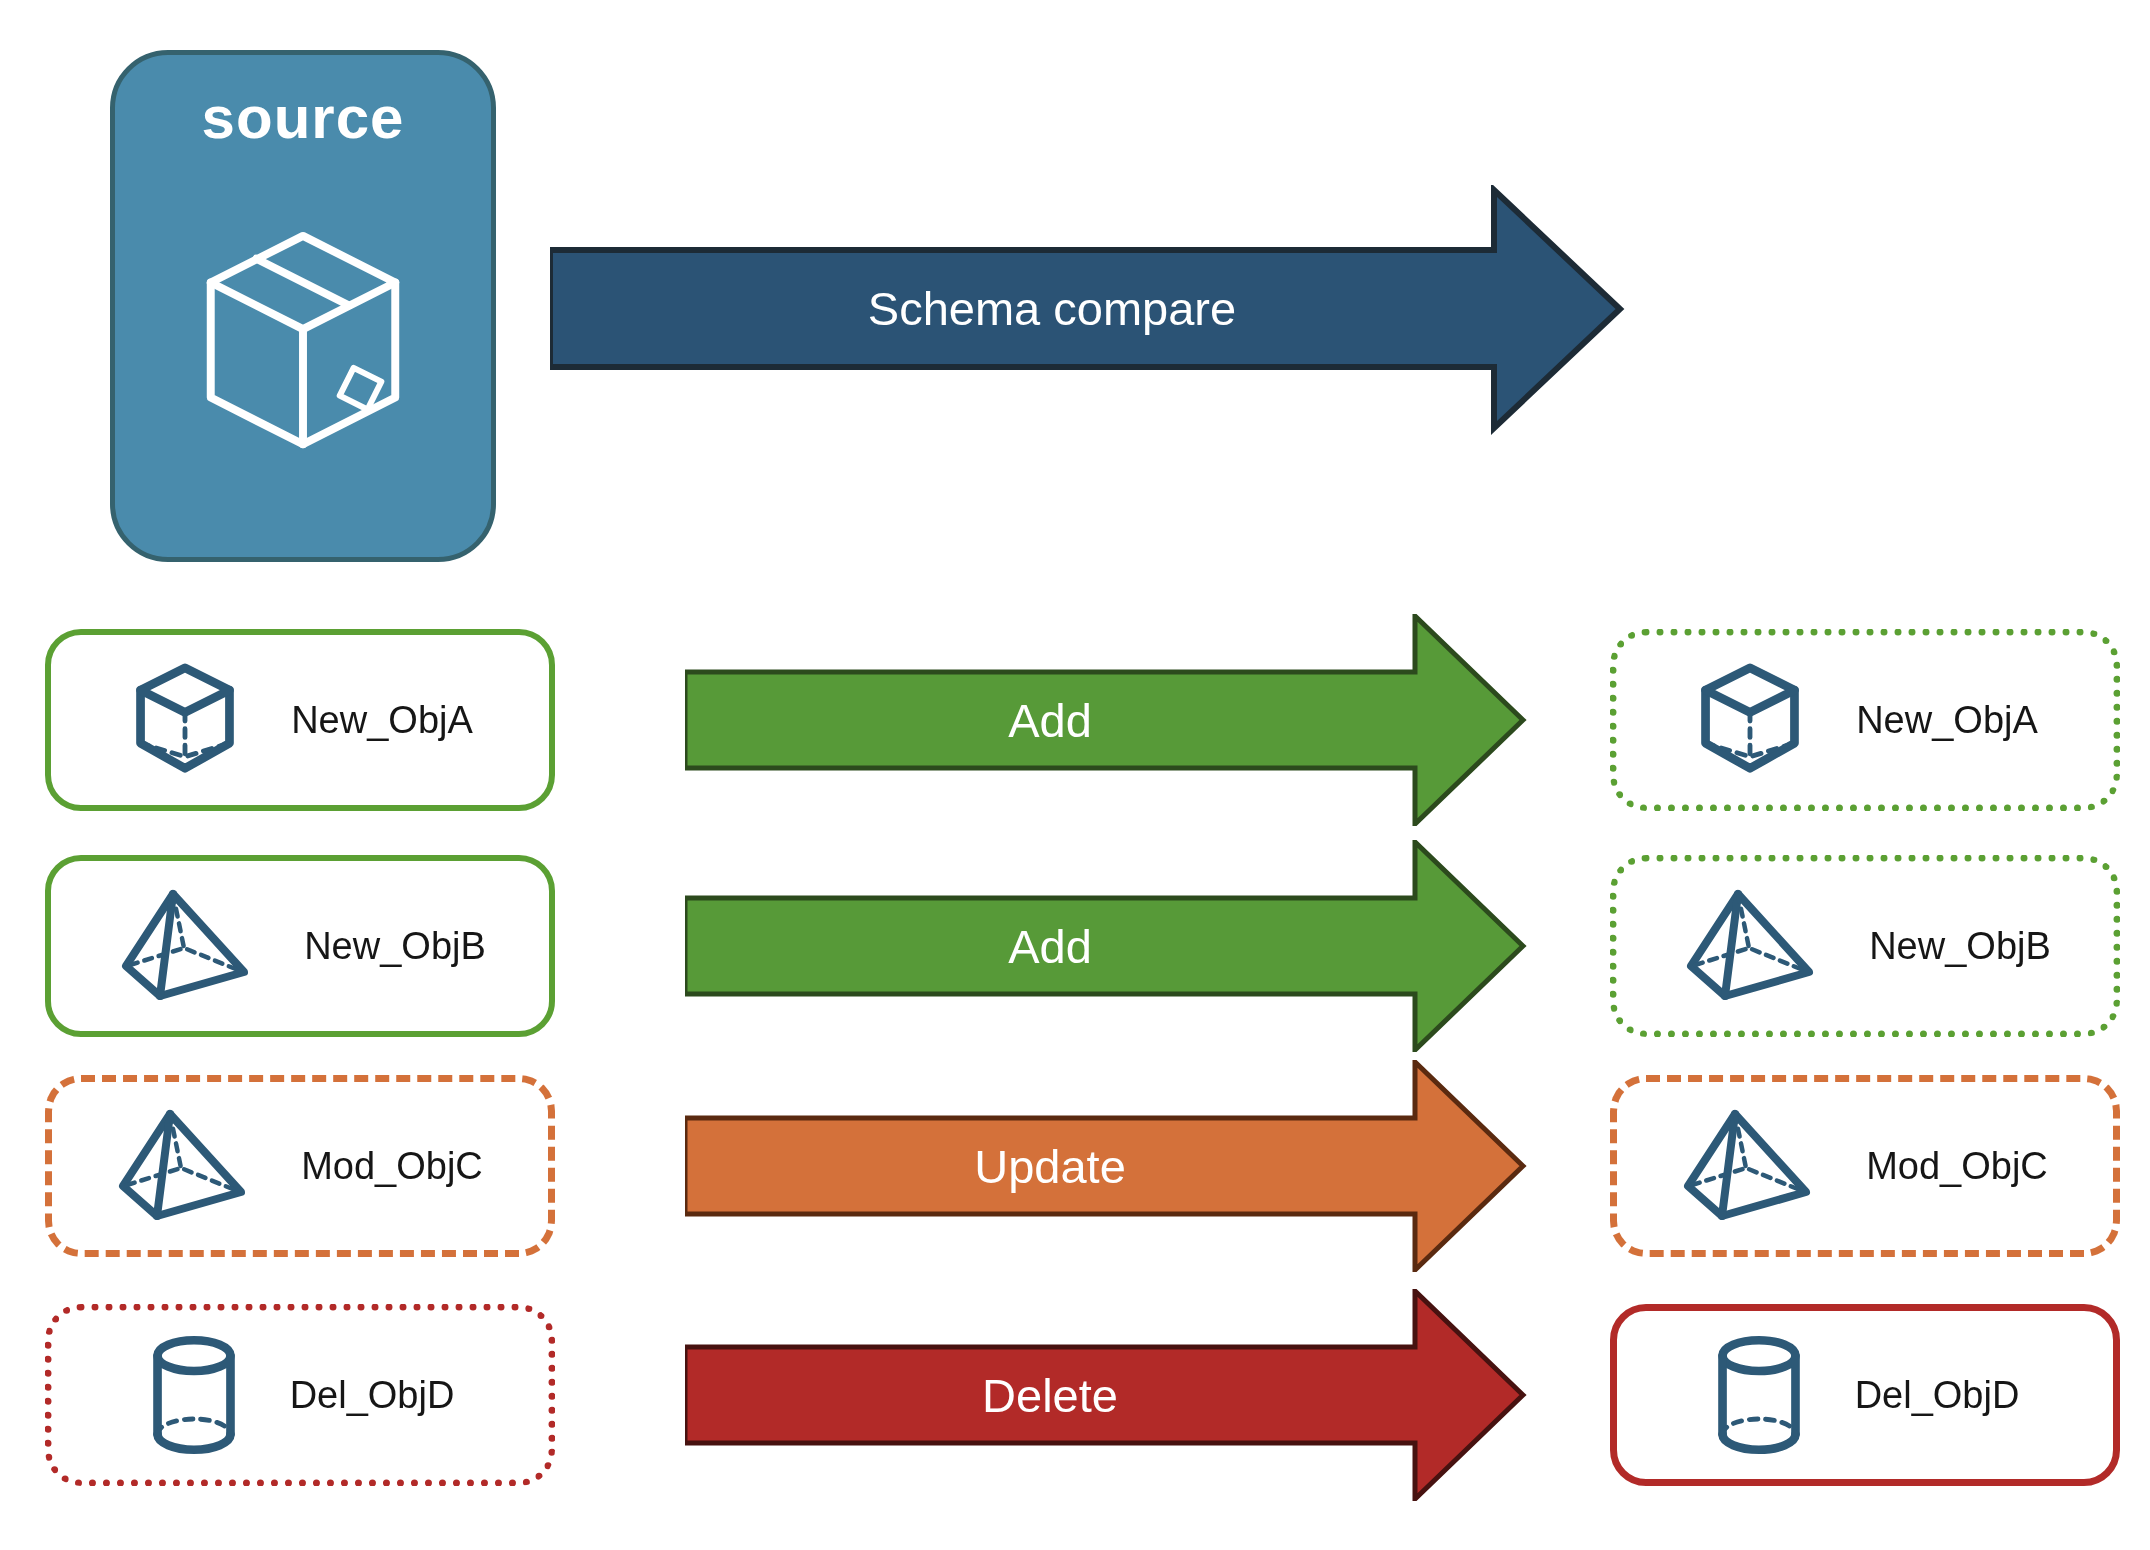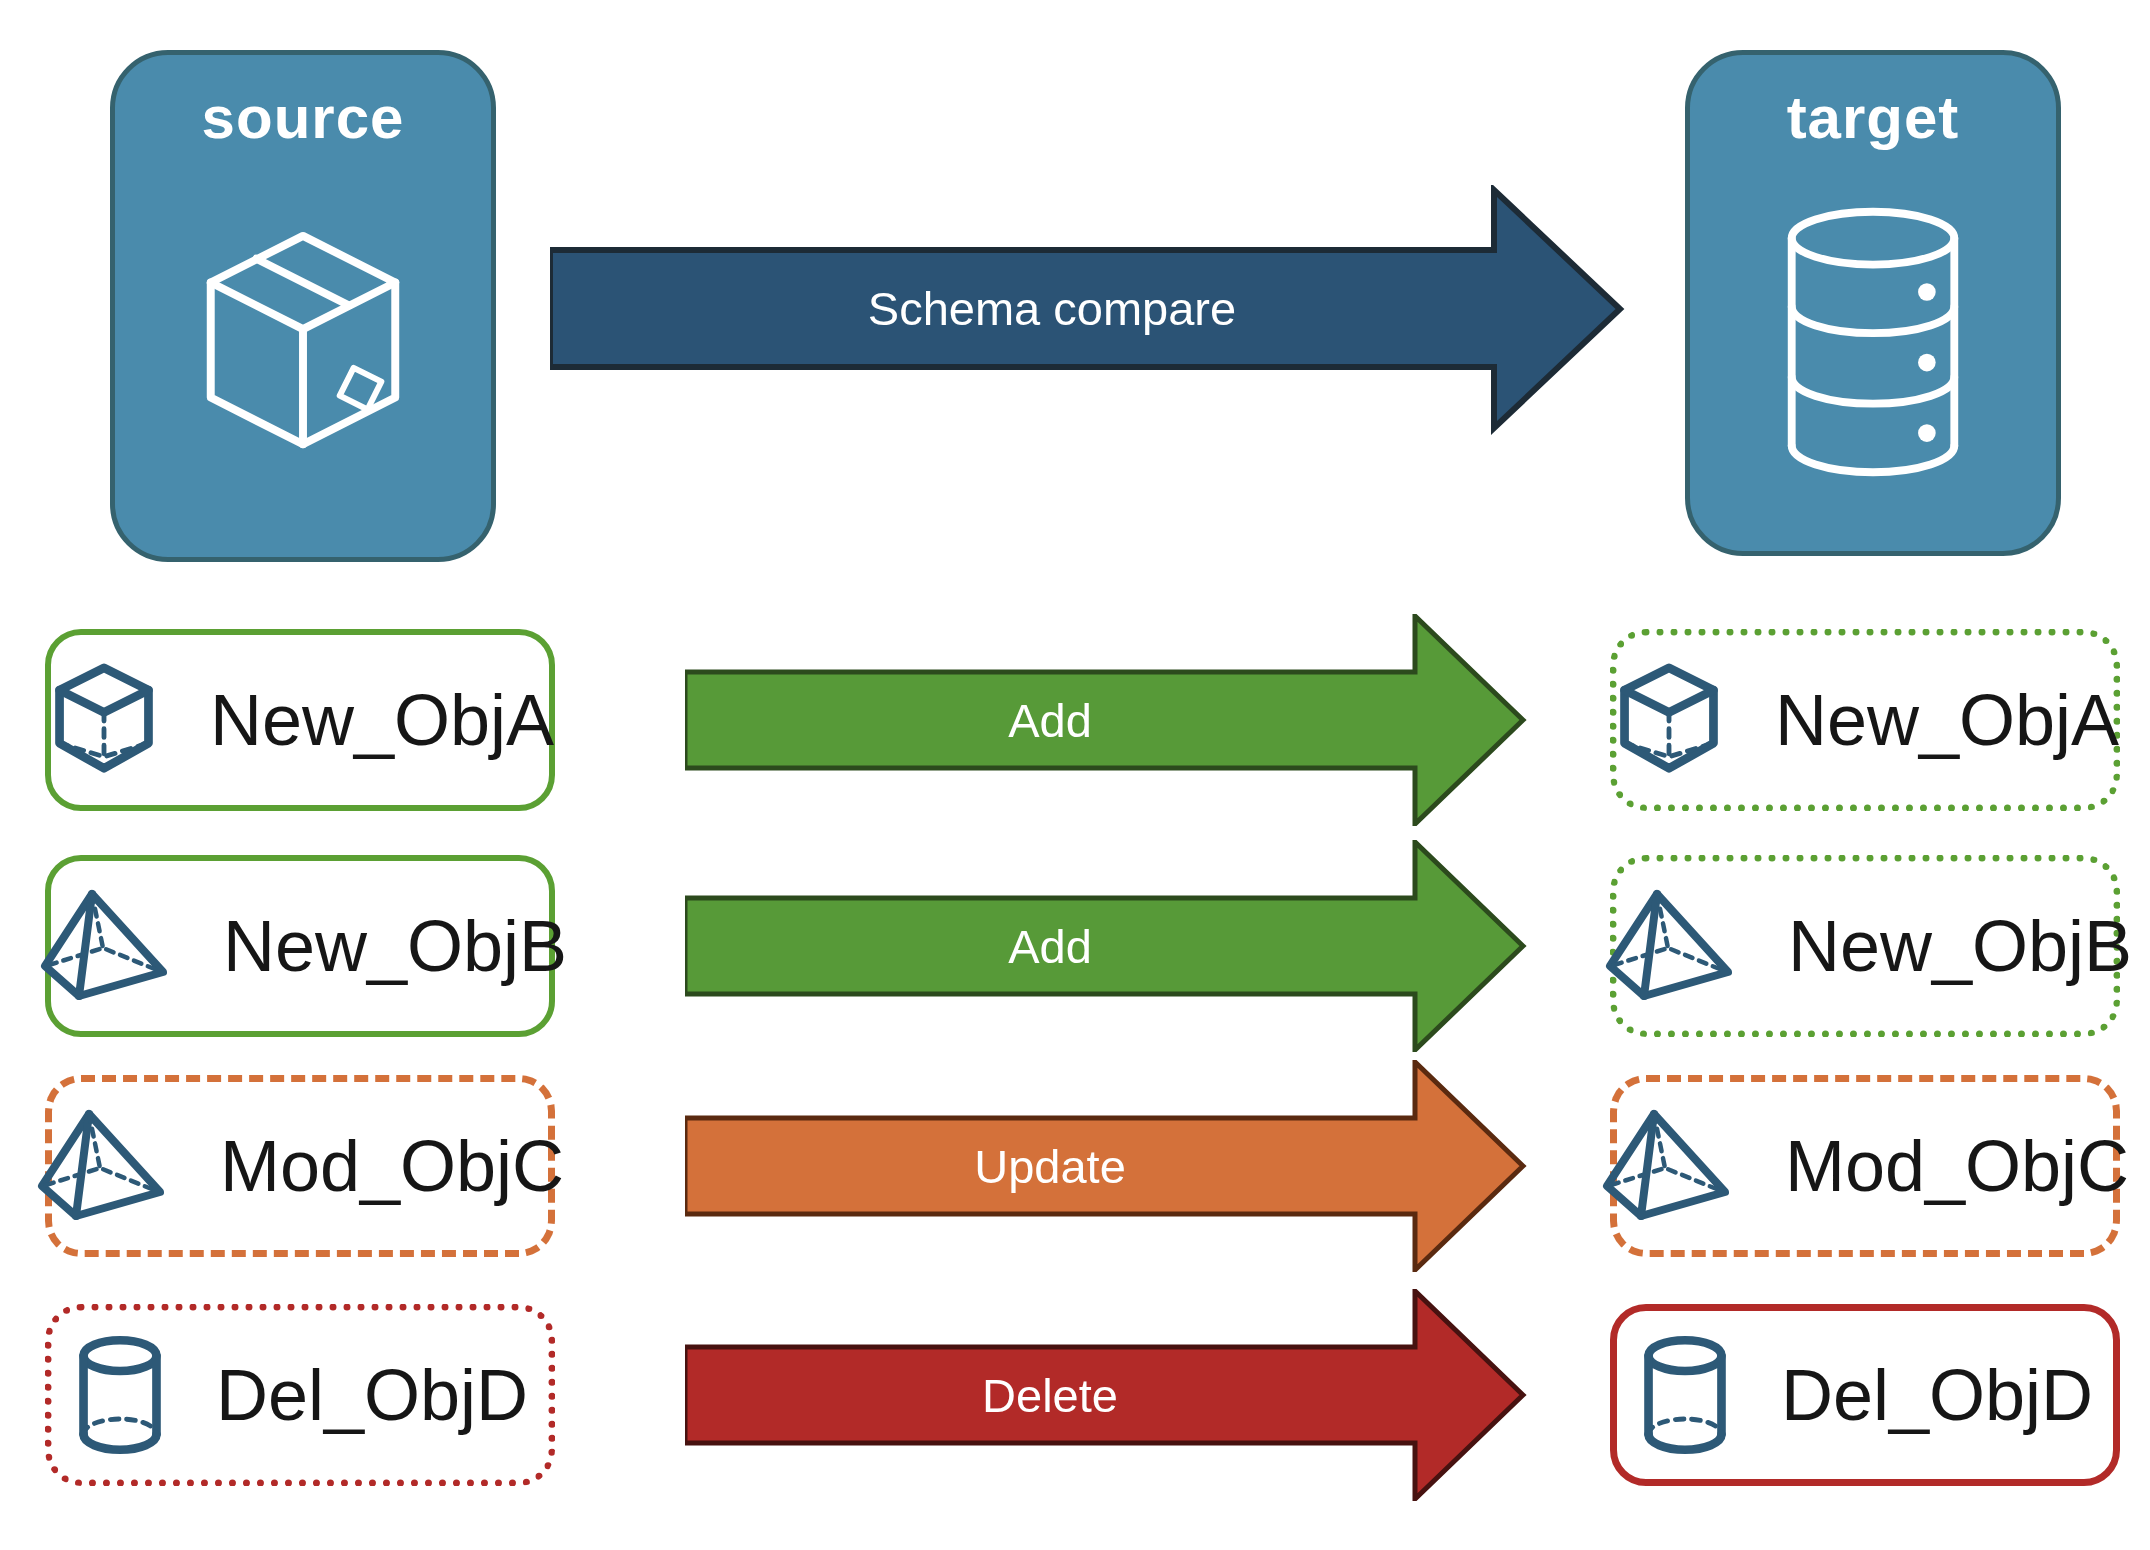--- a/index.html
+++ b/index.html
@@ -48,57 +48,41 @@
   .col-right{left:1610px;}
   .r1{top:629px;}
   .r2{top:855px;padding-left:6px;}
   .r3{top:1075px;}
   .r4{top:1304px;}
   .b-solid-green{border:6px solid var(--green-box-border,#5ba033);}
   .b-dotted-green{border:7px dotted var(--green-box-border,#5ba033);}
   .b-dashed-orange{border:7px dashed var(--orange,#d4713a);}
   .b-dotted-red{border:7px dotted var(--red,#b22a28);}
   .b-solid-red{border:7px solid var(--red,#b22a28);}
-  .card-label{font-size:72px;color:#161616;white-space:nowrap;}
+  .card-label{font-size:38px;color:#161616;white-space:nowrap;}
   .obj-icon svg{stroke:var(--icon-navy,#2d5977);fill:none;stroke-linecap:round;stroke-linejoin:round;display:block;}
 </style>
 </head>
 <body>
 
 <div class="stage">
 
   <div class="panel" id="source-panel">
     <div class="panel-title">source</div>
     <div class="panel-icon-wrap">
       <svg width="268" height="248" viewBox="0 0 270 250">
         <path d="M135 15 L228 62 L135 109 L42 62 Z" stroke-width="8"></path>
         <path d="M42 62 L42 178 L135 225 L228 178 L228 62" stroke-width="8"></path>
         <path d="M135 109 L135 225" stroke-width="8"></path>
         <path d="M88 38 L181 85" stroke-width="8"></path>
         <path d="M186 148 L214 162 L200 190 L172 176 Z" stroke-width="6"></path>
       </svg>
     </div>
   </div>
 
-  <div class="panel" id="target-panel">
-    <div class="panel-title">target</div>
-    <div class="panel-icon-wrap">
-      <svg width="226" height="286" viewBox="0 0 230 292">
-        <ellipse cx="115" cy="40" rx="83" ry="27" stroke-width="8"></ellipse>
-        <path d="M32 40 L32 252" stroke-width="8"></path>
-        <path d="M198 40 L198 252" stroke-width="8"></path>
-        <path d="M32 252 A83 27 0 0 0 198 252" stroke-width="8"></path>
-        <path d="M32 110 A83 27 0 0 0 198 110" stroke-width="8"></path>
-        <path d="M32 182 A83 27 0 0 0 198 182" stroke-width="8"></path>
-        <circle cx="170" cy="95" r="9" fill="#fff" stroke="none"></circle>
-        <circle cx="170" cy="167" r="9" fill="#fff" stroke="none"></circle>
-        <circle cx="170" cy="239" r="9" fill="#fff" stroke="none"></circle>
-      </svg>
-    </div>
-  </div>
 
   <div class="arrow-wrap arrow-blue" id="main-arrow">
     <svg width="1085" height="250" viewBox="0 0 1085 250">
       <polygon points="0,65 944,65 944,5 1070,124 944,243 944,182 0,182" stroke-width="6"></polygon>
     </svg>
     <div class="arrow-label">Schema compare</div>
   </div>
 
   <div class="card col-left r1 b-solid-green">
     <span class="obj-icon">

